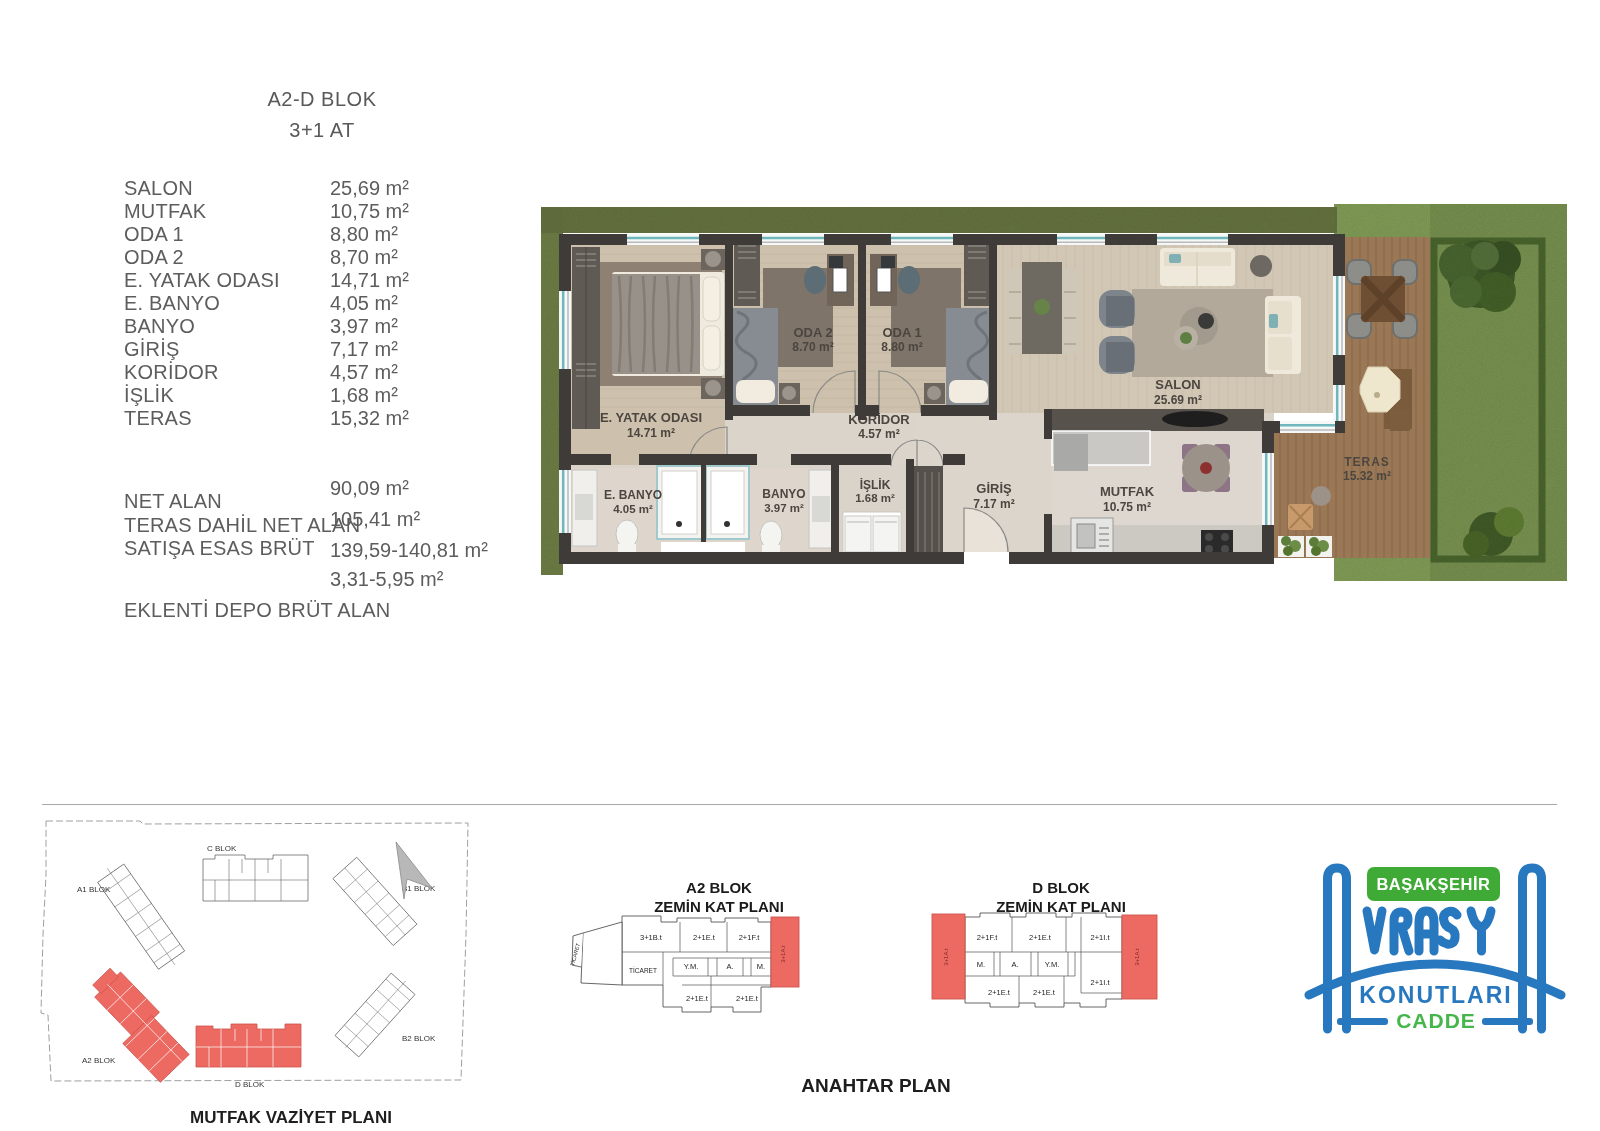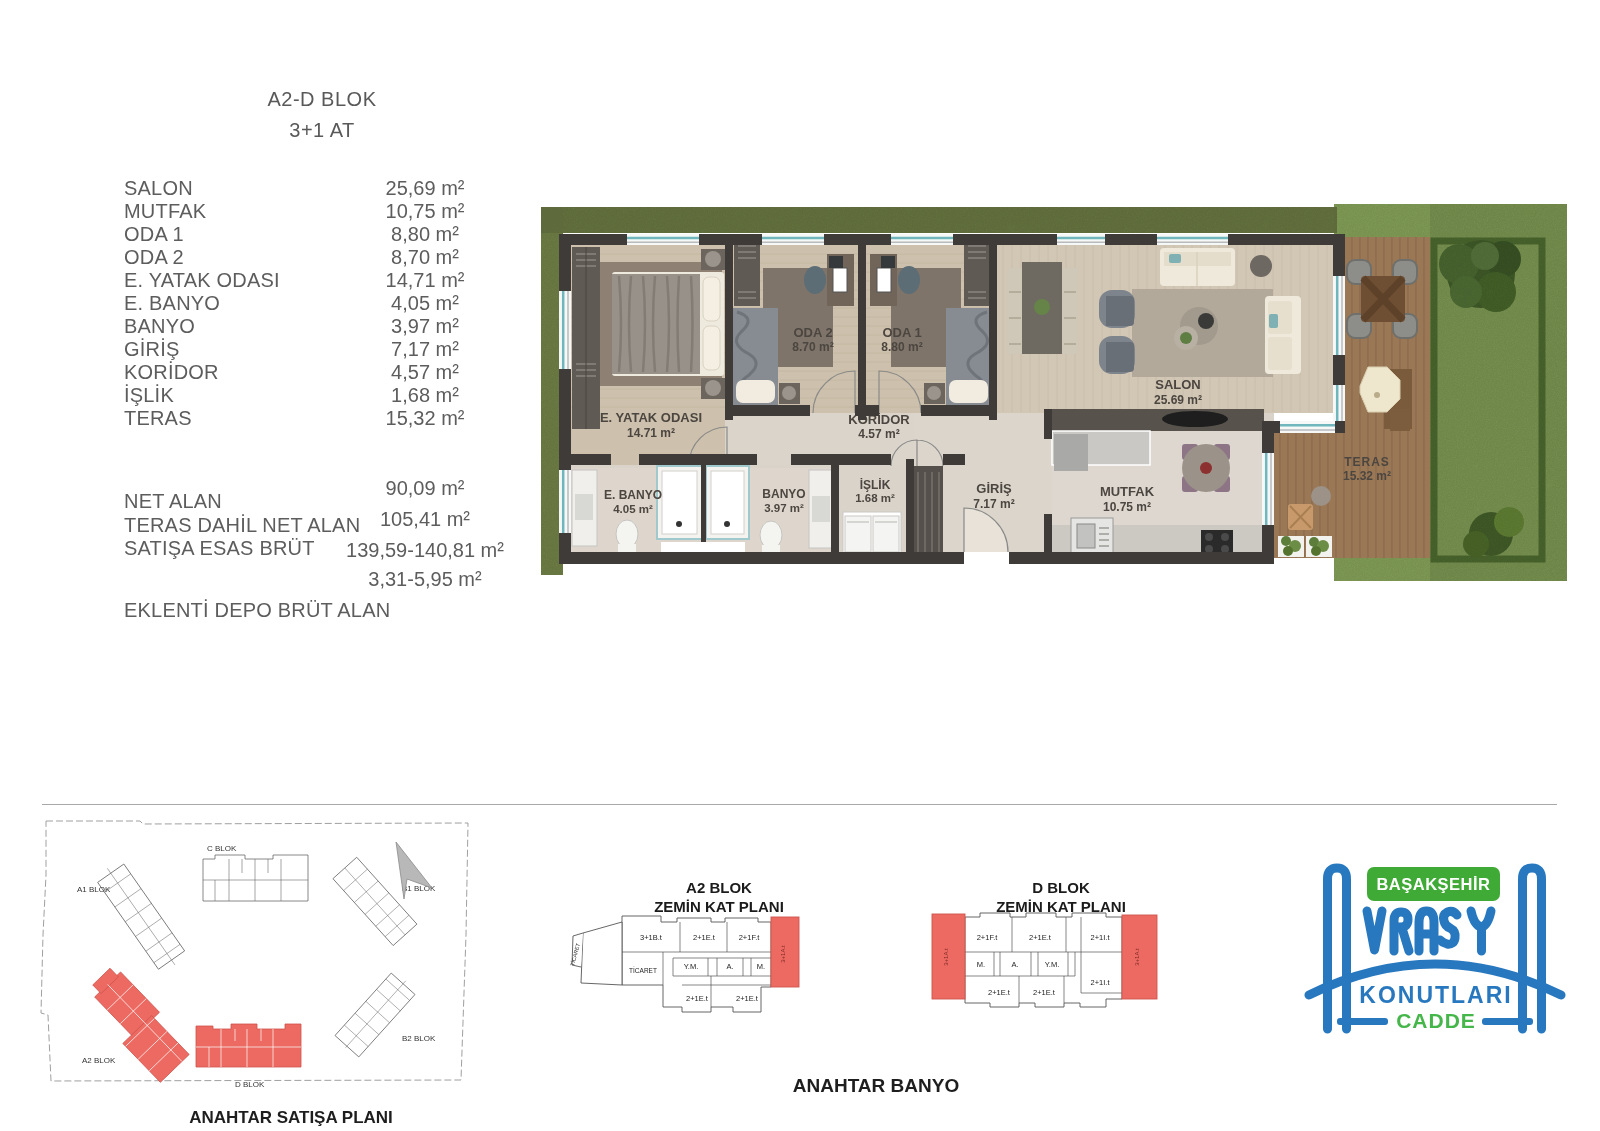--- a/index.html
+++ b/index.html
@@ -1,20 +1,20 @@
 <!DOCTYPE html>
 <html><head>
 <meta charset="utf-8">
 <style>
   html,body{margin:0;padding:0}
   body{width:1600px;height:1131px;background:#ffffff;position:relative;overflow:hidden;
        font-family:"Liberation Sans",sans-serif;}
   .abs{position:absolute}
   .lbl{color:#5d5d5d;font-size:20px;letter-spacing:0.2px}
-  .val{color:#5d5d5d;font-size:20px;text-align:center}
+  .val{color:#5d5d5d;font-size:20px;text-align:left}
 </style>
 </head>
 <body>
 
 <div class="abs" style="left:202px;top:84px;width:240px;text-align:center;color:#595959;font-size:20px;letter-spacing:0.5px;line-height:31px">A2-D BLOK<br>3+1 AT</div>
 
 <div class="abs lbl" style="left:124px;top:177px;line-height:23px">SALON<br>MUTFAK<br>ODA 1<br>ODA 2<br>E. YATAK ODASI<br>E. BANYO<br>BANYO<br>GİRİŞ<br>KORİDOR<br>İŞLİK<br>TERAS</div>
 
 <div class="abs val" style="left:330px;top:177px;width:190px;line-height:23px">25,69 m²<br>10,75 m²<br>8,80 m²<br>8,70 m²<br>14,71 m²<br>4,05 m²<br>3,97 m²<br>7,17 m²<br>4,57 m²<br>1,68 m²<br>15,32 m²</div>
 
@@ -512,21 +512,21 @@
     </g>
 <text x="200" y="272" font-size="8" fill="#333">D BLOK</text>
 
 <g transform="rotate(-48 340 200)">
       <rect x="298" y="184" width="84" height="32" fill="#ffffff" stroke="#6a6a6a" stroke-width="0.8"></rect>
       <path d="M312,184 v32 M328,184 v32 M344,184 v32 M360,184 v32 M374,184 v32 M296,200 h90" stroke="#6a6a6a" stroke-width="0.5" fill="none"></path>
     </g>
 <text x="367" y="226" font-size="8" fill="#333">B2 BLOK</text>
 </svg>
 
-<div class="abs" style="left:141px;top:1108px;width:300px;text-align:center;color:#1e1e1e;font-size:17px;font-weight:bold">ANAHTAR SATIŞA PLANI</div>
+<div class="abs" style="left:141px;top:1108px;width:300px;text-align:center;color:#1e1e1e;font-size:17px;font-weight:bold">MUTFAK VAZİYET PLANI</div>
 
 <svg class="abs" style="left:565px;top:855px" width="250" height="165" viewBox="0 0 250 165">
 
 <text x="154" y="38" font-size="15" font-weight="bold" fill="#1b1b1b" text-anchor="middle">A2 BLOK</text>
 <text x="154" y="57" font-size="15" font-weight="bold" fill="#1b1b1b" text-anchor="middle">ZEMİN KAT PLANI</text>
 
 <path d="M57,67 L57,61 L96,61 L96,67 L112,67 L112,63 L146,63 L146,67 L160,67 L160,63 L193,63 L193,67 L206,67 L206,132 L196,132 L196,157 L168,157 L168,152 L146,152 L146,157 L117,157 L117,152 L98,152 L98,130 L57,130 Z" fill="#ffffff" stroke="#555555" stroke-width="0.9"></path>
 
 <path d="M57,67 L18,78 L16,128 L57,130 Z" fill="#ffffff" stroke="#555555" stroke-width="0.9"></path>
 <path d="M18,78 L8,81 L7,110 L16,112" fill="#ffffff" stroke="#555555" stroke-width="0.9"></path>
@@ -567,21 +567,21 @@
 <text x="120" y="85" font-size="7.5" fill="#222" text-anchor="middle">2+1E.t</text>
 <text x="180" y="85" font-size="7.5" fill="#222" text-anchor="middle">2+1I.t</text>
 <text x="61" y="112" font-size="7.5" fill="#222" text-anchor="middle">M.</text>
 <text x="95" y="112" font-size="7.5" fill="#222" text-anchor="middle">A.</text>
 <text x="132" y="112" font-size="7.5" fill="#222" text-anchor="middle">Y.M.</text>
 <text x="79" y="140" font-size="7.5" fill="#222" text-anchor="middle">2+1E.t</text>
 <text x="124" y="140" font-size="7.5" fill="#222" text-anchor="middle">2+1E.t</text>
 <text x="180" y="130" font-size="7.5" fill="#222" text-anchor="middle">2+1I.t</text>
 </svg>
 
-<div class="abs" style="left:726px;top:1075px;width:300px;text-align:center;color:#1e1e1e;font-size:19px;font-weight:bold">ANAHTAR BANYO</div>
+<div class="abs" style="left:726px;top:1075px;width:300px;text-align:center;color:#1e1e1e;font-size:19px;font-weight:bold">ANAHTAR PLAN</div>
 
 <svg class="abs" style="left:1295px;top:855px" width="280" height="185" viewBox="0 0 280 185">
 
 <path d="M32.5,174 V24 Q32.5,13 42,13 Q51.5,13 51.5,24 V174" fill="none" stroke="#2878bf" stroke-width="9" stroke-linecap="round"></path>
 
 <path d="M227.5,174 V24 Q227.5,13 237,13 Q246.5,13 246.5,24 V174" fill="none" stroke="#2878bf" stroke-width="9" stroke-linecap="round"></path>
 
 <path d="M14,140 Q140,78 266,140" fill="none" stroke="#2878bf" stroke-width="9" stroke-linecap="round"></path>
 
 <rect x="72" y="12" width="133" height="34" rx="7" fill="#3faa35"></rect>

